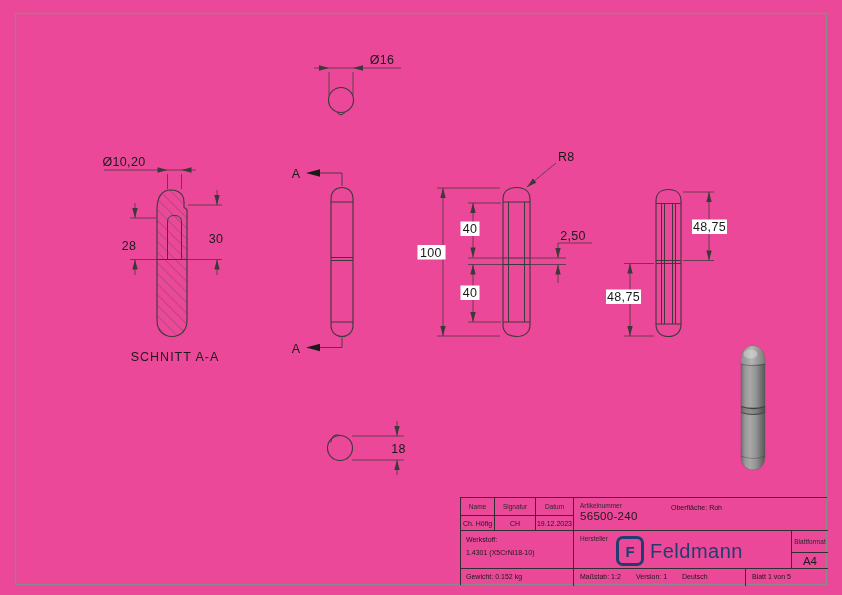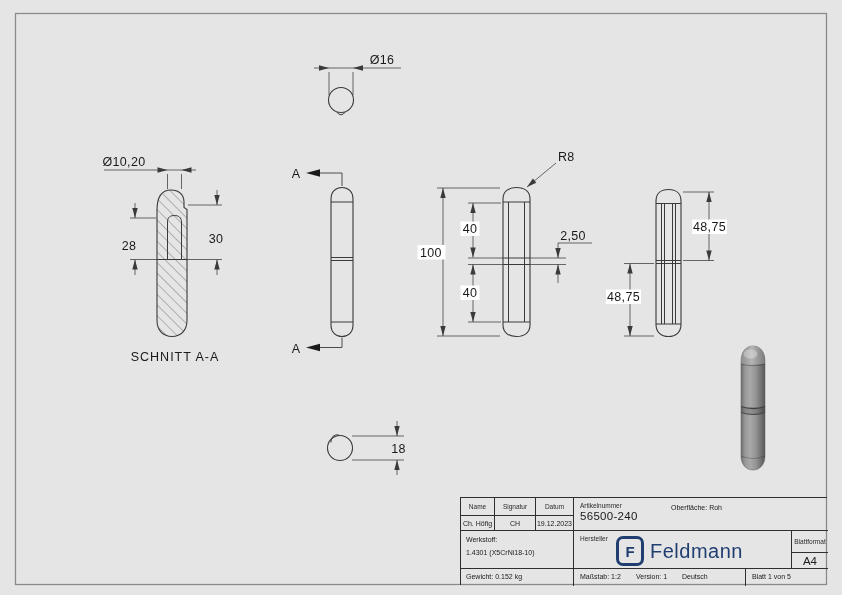--- a/index.html
+++ b/index.html
@@ -1,16 +1,16 @@
 <!DOCTYPE html>
 <html><head>
 <meta charset="utf-8">
 <style>
   html,body{margin:0;padding:0;background:#fff;}
-  #sheet{position:relative;width:842px;height:595px;background:#e5e5e5;overflow:hidden;
+  #sheet{position:relative;width:842px;height:595px;background:#ec4899;overflow:hidden;
          font-family:"Liberation Sans",sans-serif;color:#1a1a1a;}
   #cad{position:absolute;left:0;top:0;}
   .dimtxt{font-family:"Liberation Sans",sans-serif;font-size:12.5px;fill:#1a1a1a;letter-spacing:.3px;}
   .seclbl{font-family:"Liberation Sans",sans-serif;font-size:12.5px;fill:#1a1a1a;letter-spacing:1px;}
   
   .tb{position:absolute;left:460px;top:497px;width:367px;height:88px;
       border-top:1px solid #2f2f2f;border-left:1px solid #2f2f2f;box-sizing:border-box;}
   .tb .cell{position:absolute;box-sizing:border-box;}
   .lbl{font-size:6.5px;color:#2a2a2a;}
   .val{font-size:7px;color:#1a1a1a;}

